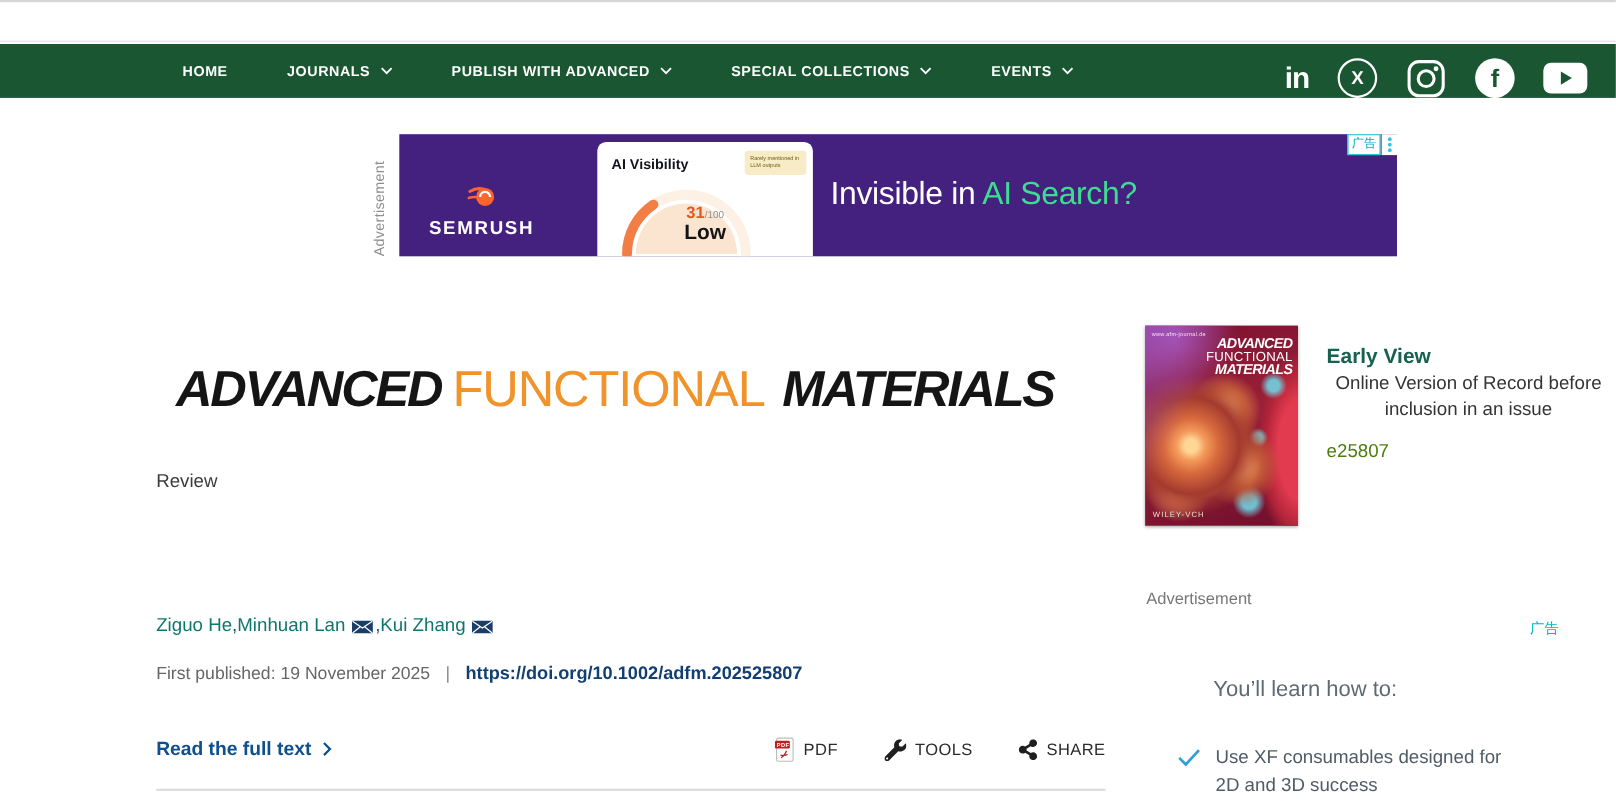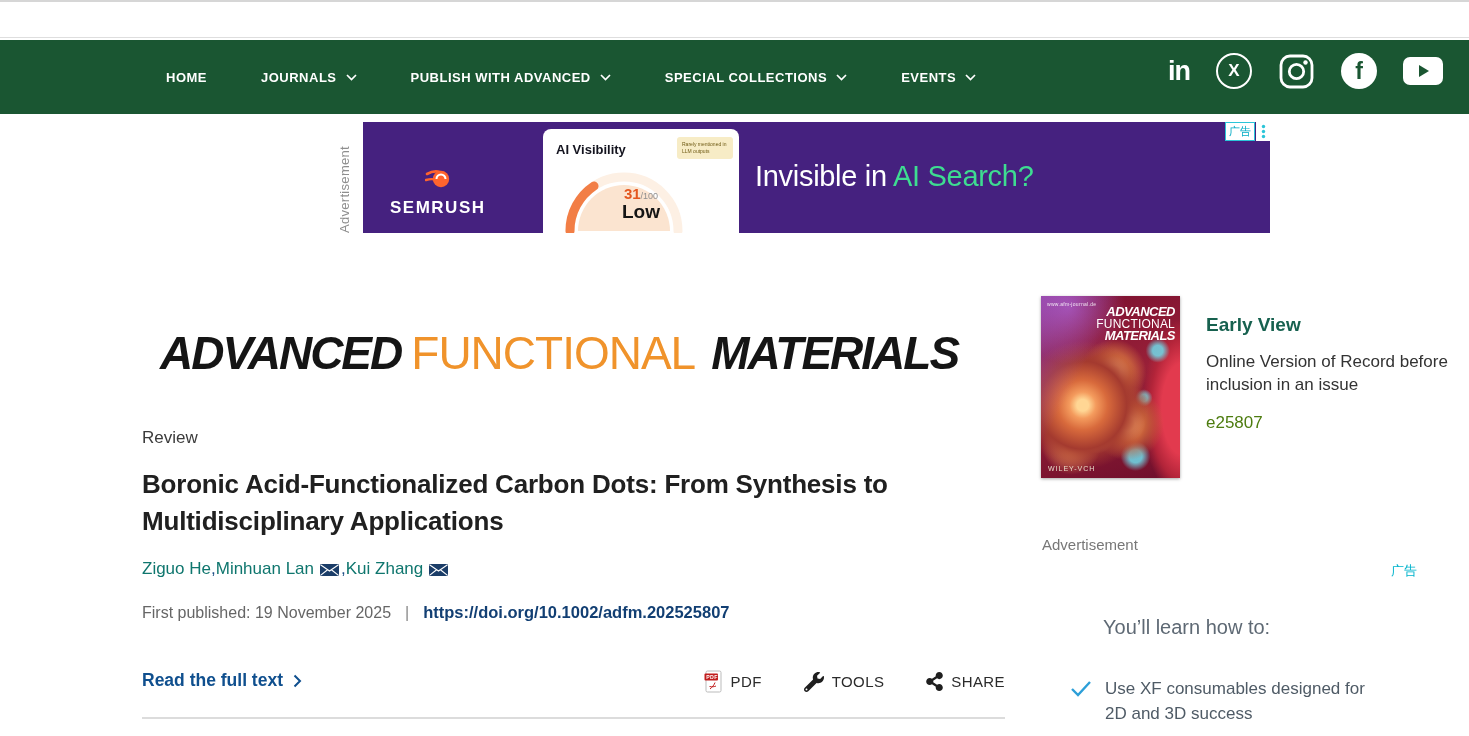--- a/index.html
+++ b/index.html
@@ -4,21 +4,21 @@
 <style>
   * { margin:0; padding:0; box-sizing:border-box; }
   body { background:#fff; font-family:"Liberation Sans", sans-serif; }
   .page { position:relative; width:1469px; height:736px; background:#fff; overflow:hidden; }
 
   
   .top-strip { position:absolute; top:0; left:0; width:100%; height:38px;
     background:#fff; border-top:2px solid #d6d6d6; border-bottom:1px solid #dedede; }
 
   
-  .navbar { position:absolute; top:40px; left:0; width:100%; height:74px;
+  .navbar { position:absolute; top:40px; left:0; width:100%; height:49px;
     background:#1a5632; display:flex; align-items:center;text-align:right; }
   .nav-items { display:flex; align-items:center; gap:54px; margin-left:166px; }
   .nav-item { display:flex; align-items:center; gap:9px; color:#fff; font-size:13px;
     font-weight:700; letter-spacing:.5px; cursor:pointer; white-space:nowrap; }
   .social { position:absolute; right:26px; top:0; height:62px; display:flex; align-items:center; gap:26px; }
   .soc { display:flex; align-items:center; justify-content:center; cursor:pointer; }
   .in-glyph { color:#fff; font-weight:700; font-size:27px; line-height:1; letter-spacing:-1px; }
   .x-circle { width:36px; height:36px; border:2.5px solid #fff; border-radius:50%;
     display:flex; align-items:center; justify-content:center; color:#fff; font-weight:700; font-size:17px; }
   .fb-circle { width:36px; height:36px; background:#fff; border-radius:50%;
@@ -90,21 +90,21 @@
       radial-gradient(ellipse 42% 70% at 102% 62%, #e23a4e 0 36%, #b22439 56%, rgba(140,20,40,0) 70%),
       linear-gradient(165deg, #7a1030 0%, #992038 45%, #6f0f2c 100%); }
   .cover-site { position:absolute; left:6px; top:5px; font-size:5px; color:rgba(255,255,255,.85); letter-spacing:.3px; }
   .cover-logo { position:absolute; right:5px; top:10px; text-align:right; color:#fff; line-height:12px; }
   .cover-logo .l1 { font-size:13px; font-weight:700; font-style:italic; letter-spacing:-.5px; }
   .cover-logo .l2 { font-size:12px; font-weight:400; letter-spacing:.2px; }
   .cover-logo .l3 { font-size:13px; font-weight:700; font-style:italic; letter-spacing:-.5px; }
   .cover-pub { position:absolute; left:7px; bottom:6px; font-size:7px; letter-spacing:1px; color:#eadfc9; }
   .early-block { position:absolute; left:1206px; top:314px; width:258px; }
   .early-view { color:#17614f; font-size:19px; font-weight:700; }
-  .version-note { margin-top:14px; color:#333; font-size:17px; line-height:23px; }
+  .version-note { margin-top:1px; color:#333; font-size:17px; line-height:23px;text-align:center; }
   .article-num { margin-top:17px; color:#4d7c0f; font-size:17px; }
   .sb-ad-label { position:absolute; left:1042px; top:536px; font-size:15px; color:#777; }
   .sb-ad-cn { position:absolute; left:1391px; top:562px; font-size:13px; color:#00b3cc; cursor:pointer; }
   .sb-ad-heading { position:absolute; left:1068px; top:616px; font-size:20px; color:#5e6974;margin-left:35px; }
   .sb-check-row { position:absolute; left:1070px; top:676px; display:flex; gap:13px; cursor:pointer; }
   .sb-check-text { width:272px; font-size:17px; line-height:25px; color:#4f5b66; }
 </style>
 </head>
 <body>
 
@@ -206,21 +206,20 @@
   </div>
 
   <div class="logo-row">
     <span class="logo-adv">ADVANCED</span>
     <span class="logo-fun">FUNCTIONAL</span>
     <span class="logo-mat">MATERIALS</span>
   </div>
 
   <div class="review">Review</div>
 
-  <h1 class="title">Boronic Acid-Functionalized Carbon Dots: From Synthesis to Multidisciplinary Applications</h1>
 
   <div class="authors">
     <a>Ziguo He</a>
       <span>, </span>
     <a>Minhuan Lan</a>
     <svg class="env" width="19" height="12" viewBox="0 0 19 12">
       <rect width="19" height="12" rx="1" fill="#1b3d68"></rect>
       <path d="M0.5 0.8 L9.5 7 L18.5 0.8 M0.5 11.4 L7.3 6 M18.5 11.4 L11.7 6" stroke="#fff" stroke-width="1.1" fill="none"></path>
     </svg>
       <span>, </span>

